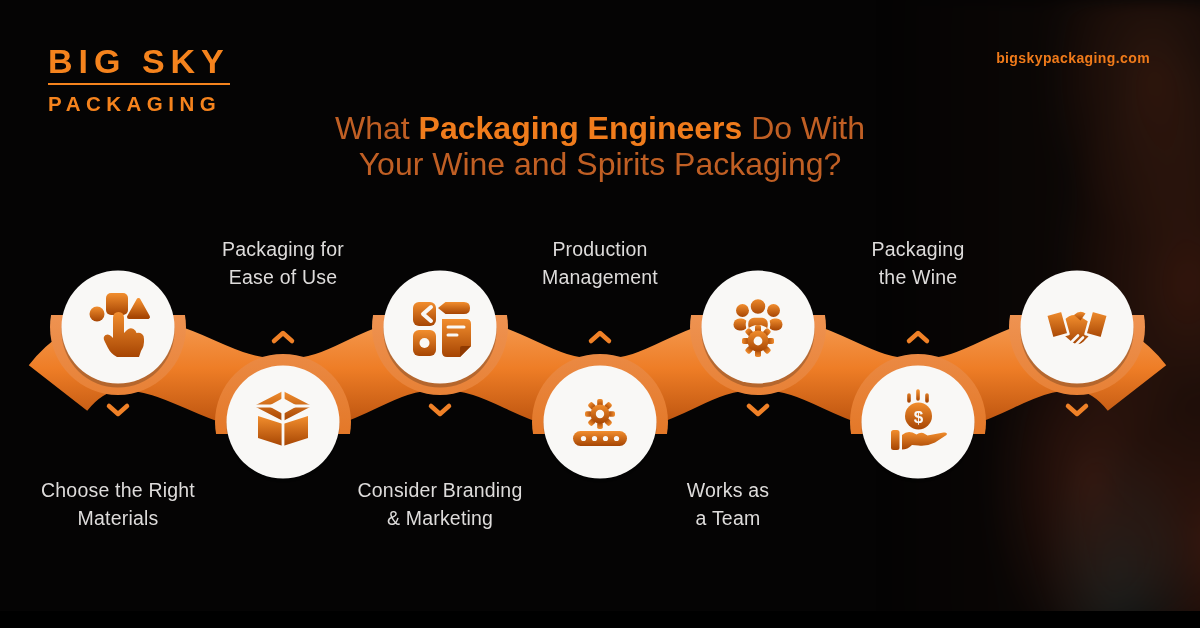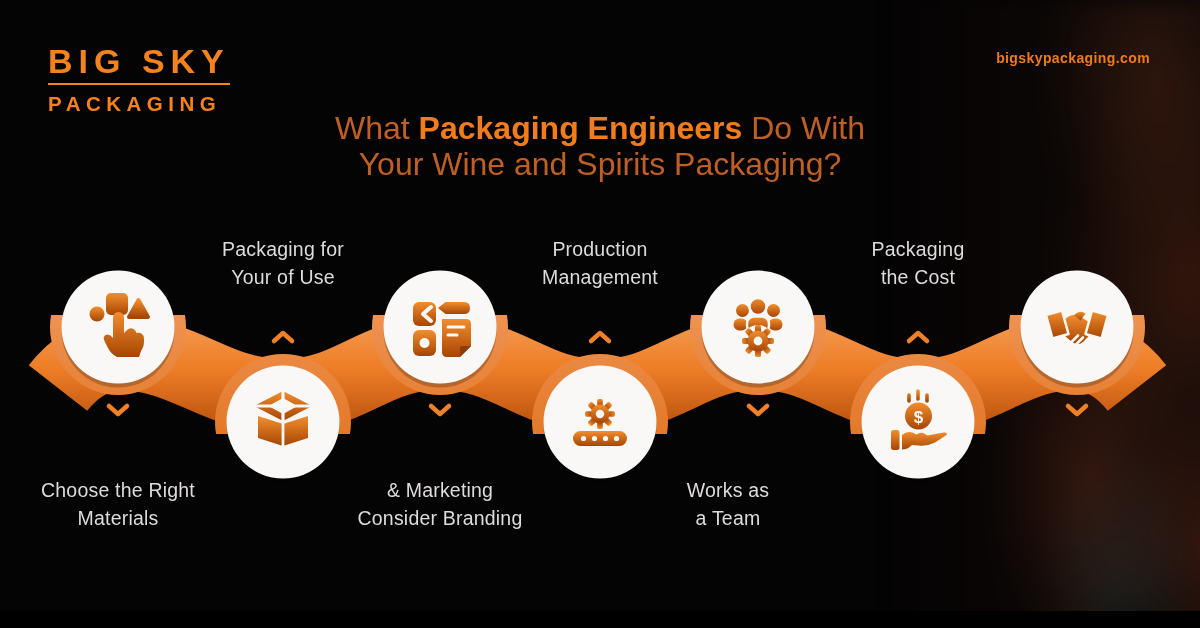--- a/index.html
+++ b/index.html
@@ -226,32 +226,32 @@
       <path d="M1068 406 L1077 414 L1086 406"></path>
     </g>
   </svg>
 
   <div class="label" style="left:-2px;top:477px">
     <span>Choose the Right</span>
       <span>Materials</span>
   </div>
   <div class="label" style="left:163px;top:236px">
     <span>Packaging for</span>
-      <span>Your of Use</span>
+      <span>Ease of Use</span>
   </div>
   <div class="label" style="left:320px;top:477px">
-    <span>&amp; Marketing</span>
-      <span>Consider Branding</span>
+    <span>Consider Branding</span>
+      <span>&amp; Marketing</span>
   </div>
   <div class="label" style="left:480px;top:236px">
     <span>Production</span>
       <span>Management</span>
   </div>
   <div class="label" style="left:608px;top:477px">
     <span>Works as</span>
       <span>a Team</span>
   </div>
   <div class="label" style="left:798px;top:236px">
     <span>Packaging</span>
-      <span>the Cost</span>
+      <span>the Wine</span>
   </div>
 
 </div>
 
 </body></html>

